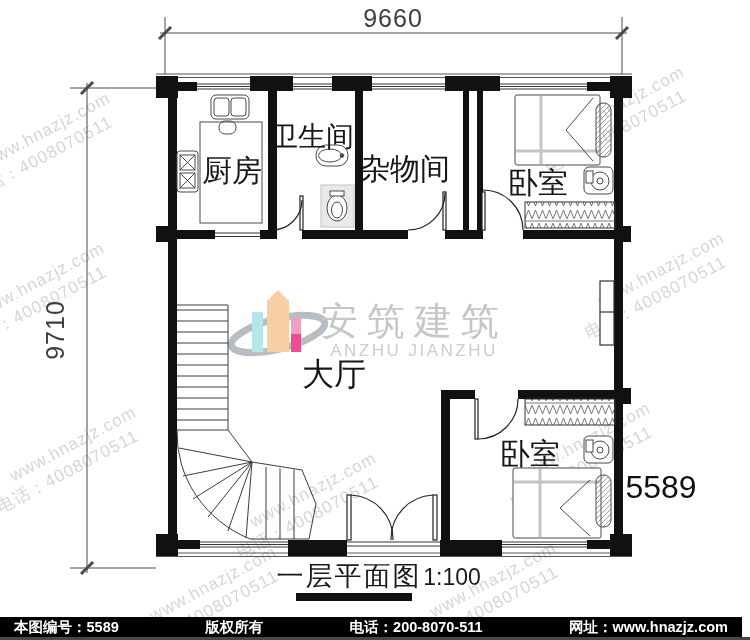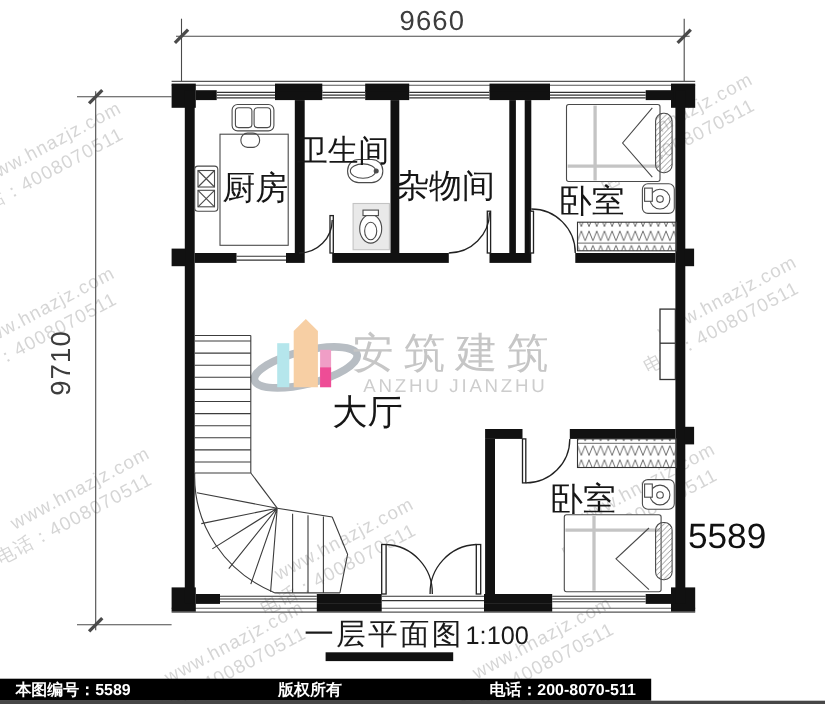--- a/index.html
+++ b/index.html
@@ -12,21 +12,21 @@
   .wm span{display:block;}
   .wm span:nth-child(2){margin-left:-26px;}
   
   .plan{position:absolute;left:0;top:0;z-index:1;}
   svg text{font-family:"Liberation Sans", sans-serif;}
   .roomlbl{fill:#161616;}
   .dimtxt{fill:#3d3d3d;}
   .logo-cn{fill:#c6c6c6;letter-spacing:9px;}
   .logo-en{fill:#cdcdcd;letter-spacing:2.5px;}
   
-  .footer{position:absolute;left:0;top:617px;width:592px;height:20px;background:#000;
+  .footer{position:absolute;left:0;top:617px;width:742px;height:20px;background:#000;
           z-index:2;display:flex;align-items:center;justify-content:space-between;
           padding:0 14px;box-sizing:border-box;}
   .footer span{color:#fff;font-size:14.5px;font-weight:bold;white-space:nowrap;}
   .footer-edge{position:absolute;left:0;top:637px;width:750px;height:3px;background:#474747;z-index:2;}
 </style>
 </head>
 <body>
 
 <div class="canvas">
 
@@ -264,16 +264,17 @@
     <text x="661" y="498" font-size="32" text-anchor="middle" fill="#111">5589</text>
     <text x="349" y="585" font-size="27" text-anchor="middle" fill="#1a1a1a" letter-spacing="2">一层平面图</text>
     <text x="452" y="585" font-size="23" text-anchor="middle" fill="#1a1a1a">1:100</text>
     <rect x="296" y="593" width="116" height="8" fill="#111"></rect>
   </svg>
 
   <div class="footer">
     <span>本图编号：5589</span>
     <span>版权所有</span>
     <span>电话：200-8070-511</span>
+    <span>网址：www.hnazjz.com</span>
   </div>
   <div class="footer-edge"></div>
 
 </div>
 
 </body></html>

